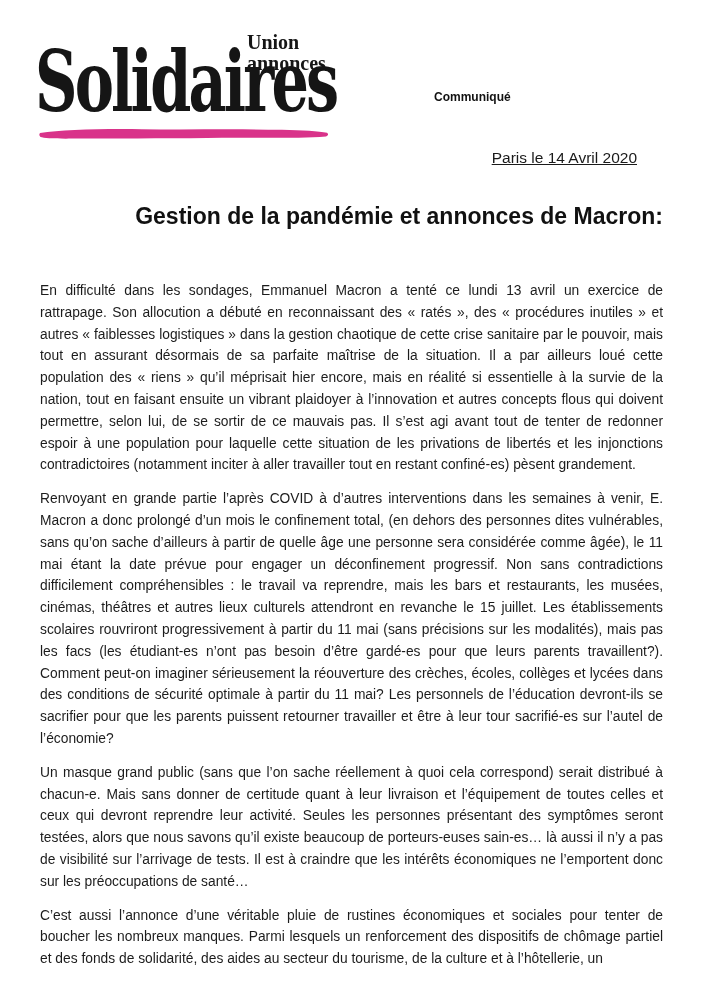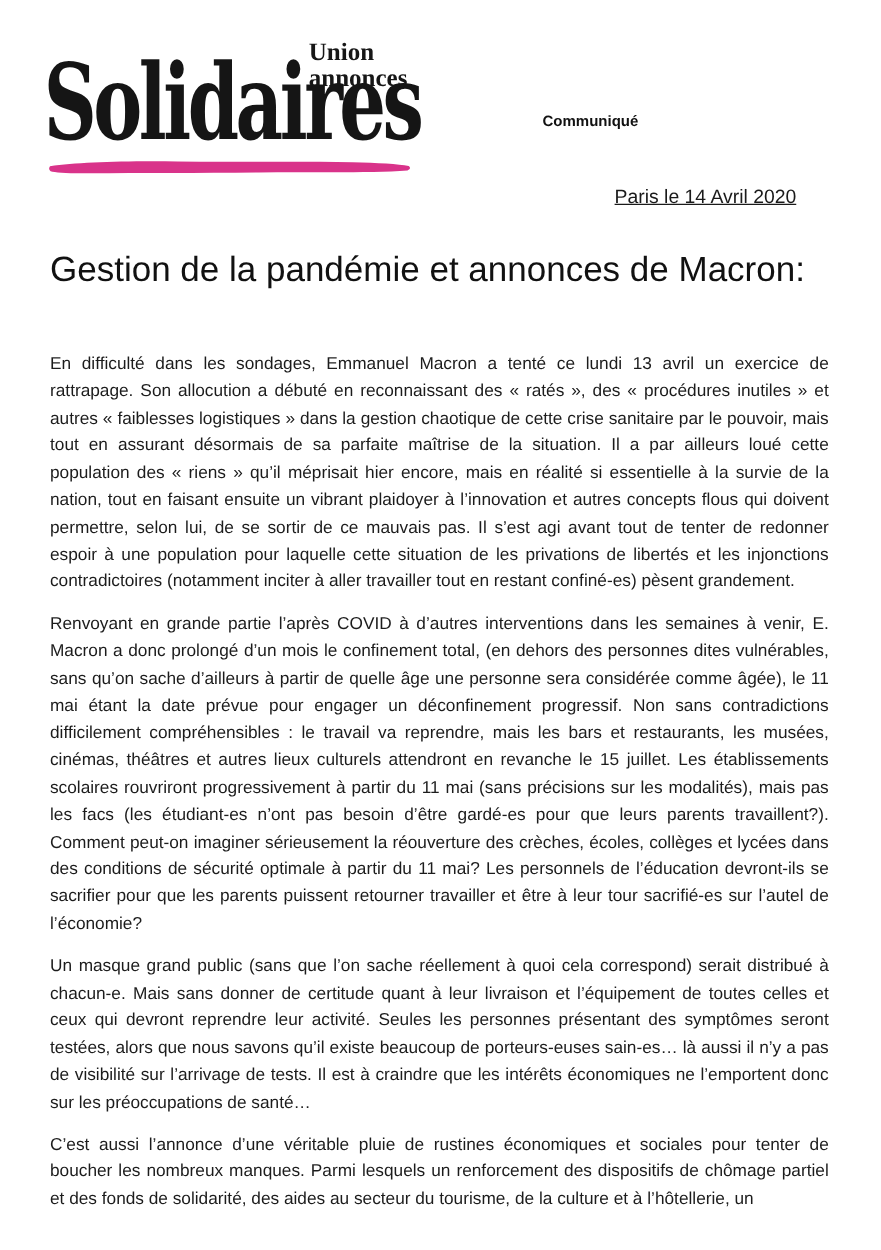--- a/index.html
+++ b/index.html
@@ -75,23 +75,23 @@
     text-decoration: underline;
   }
 
   
   .page-title {
     position: absolute;
     left: 40px;
     top: 197px;
     width: 623px;
     margin: 0;
-    text-align: left;
-    font-size: 28px;
-    font-weight: normal;
+    text-align: right;
+    font-size: 23px;
+    font-weight: bold;
     line-height: 38px;
     color: #111111;
   }
 
   
   .article-body {
     position: absolute;
     left: 40px;
     top: 280px;
     width: 623px;

